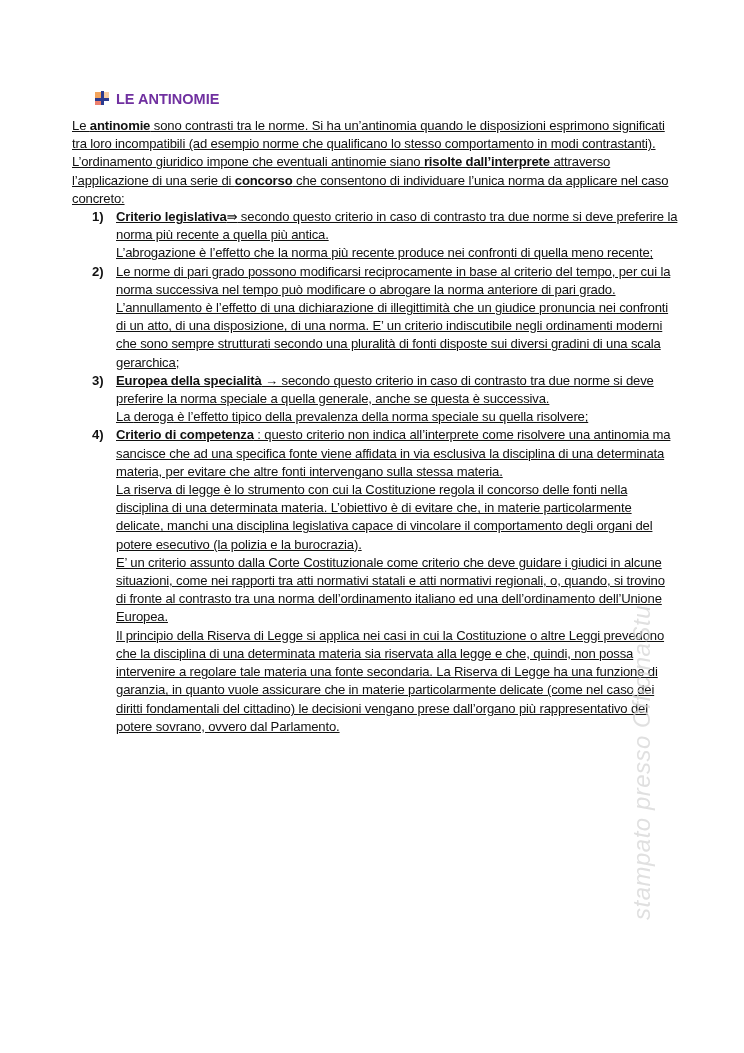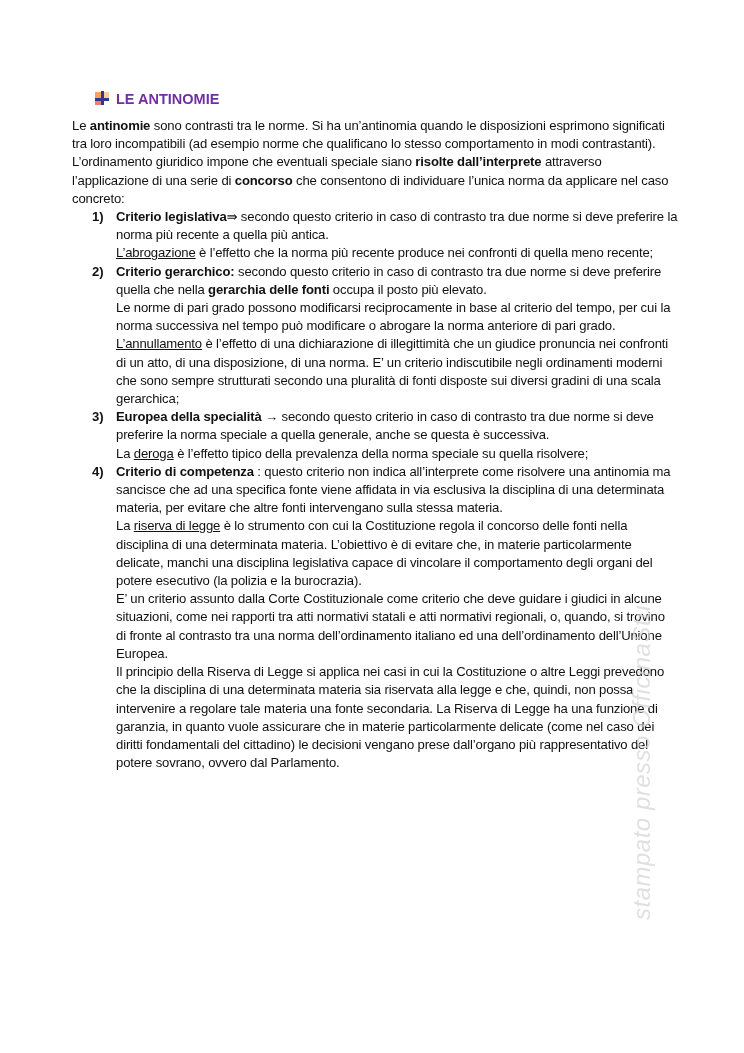--- a/index.html
+++ b/index.html
@@ -56,21 +56,21 @@
     .heading-icon .sq3 {
       position: absolute; left: 1px; top: 10px; width: 6px; height: 5px;
       background: #e9604a; opacity: 0.8;
     }
     .heading-text {
       font-weight: bold;
       color: #7030a0;
       font-size: 14.5px;
       letter-spacing: 0px;
     }
-    p { margin: 0; }
+    p { margin: 0; text-decoration: underline; }
     b { font-weight: bold; }
     u { text-decoration: underline; }
     ol.criteria {
       list-style: none;
       margin: 0;
       padding: 0;
     }
     ol.criteria > li {
       position: relative;
       padding-left: 44px;
@@ -110,40 +110,37 @@
         <span class="h"></span>
     </span>
     <span class="heading-text">LE ANTINOMIE</span>
   </div>
 
   <p>
     <span>Le </span><b>antinomie</b><span> sono contrasti tra le norme. Si ha un’antinomia quando le disposizioni esprimono significati tra loro incompatibili (ad esempio norme che qualificano lo stesso comportamento in modi contrastanti).</span>
   </p>
 
   <p>
-    <span>L’ordinamento giuridico impone che eventuali speciale siano </span><b>risolte dall’interprete</b><span> attraverso l’applicazione di una serie di </span><b>concorso</b><span> che consentono di individuare l’unica norma da applicare nel caso concreto:</span>
+    <span>L’ordinamento giuridico impone che eventuali antinomie siano </span><b>risolte dall’interprete</b><span> attraverso l’applicazione di una serie di </span><b>concorso</b><span> che consentono di individuare l’unica norma da applicare nel caso concreto:</span>
   </p>
 
   <ol class="criteria">
 
     <li>
       <span class="num">1)</span>
       <p>
         <b>Criterio legislativa</b><span>⇛</span><span> secondo questo criterio in caso di contrasto tra due norme si deve preferire la norma più recente a quella più antica.</span>
       </p>
       <p>
         <u>L’abrogazione</u><span> è l’effetto che la norma più recente produce nei confronti di quella meno recente;</span>
       </p>
     </li>
 
     <li>
       <span class="num">2)</span>
-      <p>
-        <b>Criterio gerarchico:</b><span> secondo questo criterio in caso di contrasto tra due norme si deve preferire quella che nella </span><b>gerarchia delle fonti</b><span> occupa il posto più elevato.</span>
-      </p>
       <p>Le norme di pari grado possono modificarsi reciprocamente in base al criterio del tempo, per cui la norma successiva nel tempo può modificare o abrogare la norma anteriore di pari grado.</p>
       <p>
         <u>L’annullamento</u><span> è l’effetto di una dichiarazione di illegittimità che un giudice pronuncia nei confronti di un atto, di una disposizione, di una norma. E’ un criterio indiscutibile negli ordinamenti moderni che sono sempre strutturati secondo una pluralità di fonti disposte sui diversi gradini di una scala gerarchica;</span>
       </p>
     </li>
 
     <li>
       <span class="num">3)</span>
       <p>
         <b>Europea della specialità</b><span> →</span><span> secondo questo criterio in caso di contrasto tra due norme si deve preferire la norma speciale a quella generale, anche se questa è successiva.</span>

